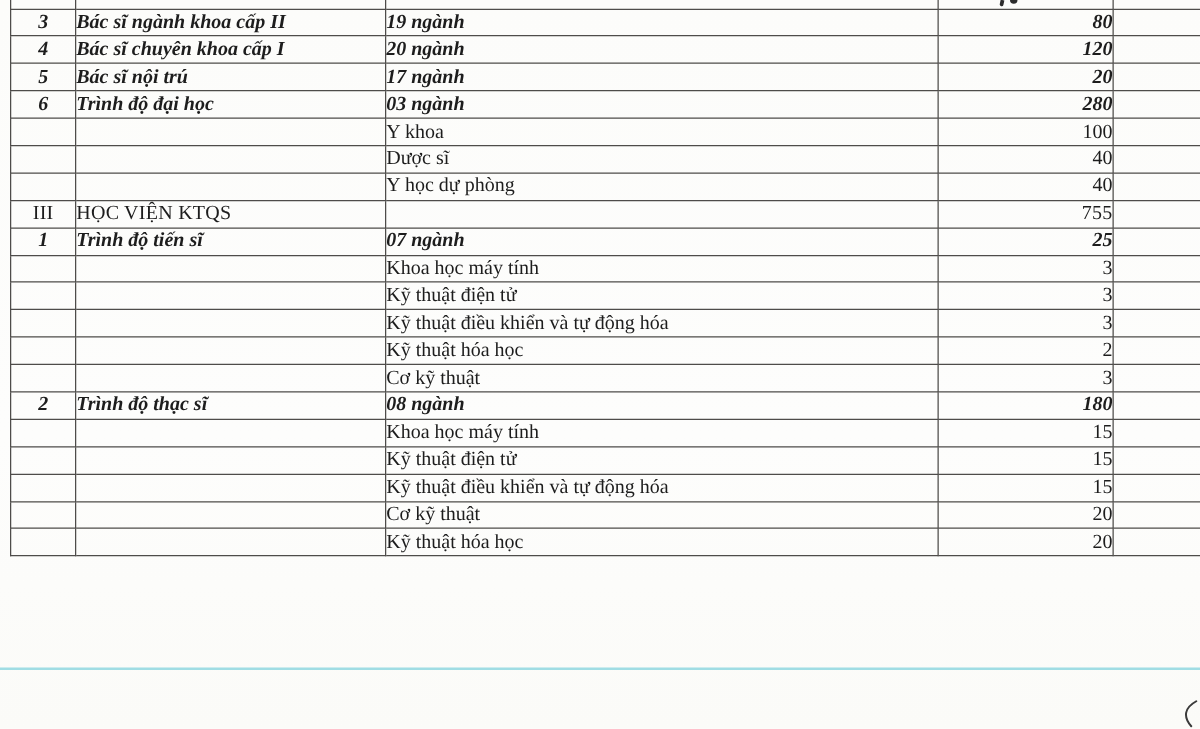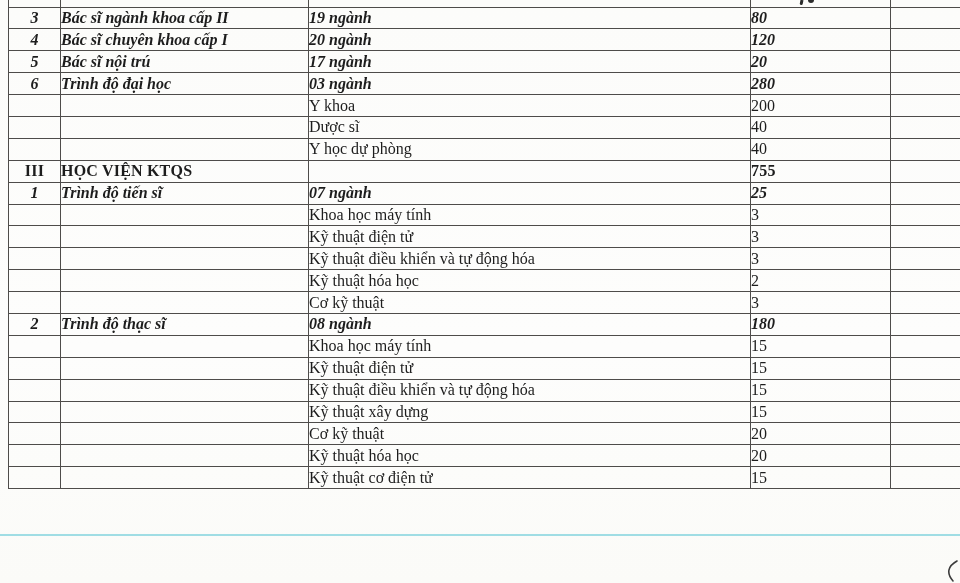--- a/index.html
+++ b/index.html
@@ -35,23 +35,23 @@
     vertical-align: middle;
   }
   
   table.doc td.c-spare { border-right: none; }
   tr.partial { height: 7px; }
   tr.partial td { border-top: none; }
   tr.r { height: 21.9px; }
   .c-no    { text-align: center; }
   .c-name  { padding-left: 9px; }
   .c-major { padding-left: 9px; }
-  .c-value { text-align: left; }
+  .c-value { text-align: right; }
   tr.group td { font-weight: bold; font-style: italic; }
-  tr.section td { font-weight: bold; font-style: normal; letter-spacing: 0.2px; }
+  tr.section td { font-weight: normal; font-style: normal; letter-spacing: 0.2px; }
   tr.plain td { font-weight: normal; font-style: normal; }
 
   
   .scan-line {
     position: absolute; left: 0; top: 534px;
     width: 960px; height: 2px;
     z-index: 6;
     opacity: 0.85;
   }
   
@@ -107,21 +107,21 @@
         <td class="c-no">6</td>
         <td class="c-name">Trình độ đại học</td>
         <td class="c-major">03 ngành</td>
         <td class="c-value">280</td>
         <td class="c-spare"></td>
       </tr>
       <tr class="r plain">
         <td class="c-no"></td>
         <td class="c-name"></td>
         <td class="c-major">Y khoa</td>
-        <td class="c-value">200</td>
+        <td class="c-value">100</td>
         <td class="c-spare"></td>
       </tr>
       <tr class="r plain">
         <td class="c-no"></td>
         <td class="c-name"></td>
         <td class="c-major">Dược sĩ</td>
         <td class="c-value">40</td>
         <td class="c-spare"></td>
       </tr>
       <tr class="r plain">
@@ -204,43 +204,29 @@
       <tr class="r plain">
         <td class="c-no"></td>
         <td class="c-name"></td>
         <td class="c-major">Kỹ thuật điều khiển và tự động hóa</td>
         <td class="c-value">15</td>
         <td class="c-spare"></td>
       </tr>
       <tr class="r plain">
         <td class="c-no"></td>
         <td class="c-name"></td>
-        <td class="c-major">Kỹ thuật xây dựng</td>
-        <td class="c-value">15</td>
-        <td class="c-spare"></td>
-      </tr>
-      <tr class="r plain">
-        <td class="c-no"></td>
-        <td class="c-name"></td>
         <td class="c-major">Cơ kỹ thuật</td>
         <td class="c-value">20</td>
         <td class="c-spare"></td>
       </tr>
       <tr class="r plain">
         <td class="c-no"></td>
         <td class="c-name"></td>
         <td class="c-major">Kỹ thuật hóa học</td>
         <td class="c-value">20</td>
-        <td class="c-spare"></td>
-      </tr>
-      <tr class="r plain">
-        <td class="c-no"></td>
-        <td class="c-name"></td>
-        <td class="c-major">Kỹ thuật cơ điện tử</td>
-        <td class="c-value">15</td>
         <td class="c-spare"></td>
       </tr>
     </tbody>
 </table>
 
 <div class="fragment" id="frag-a"></div>
 <div class="fragment" id="frag-b"></div>
 
 <div class="scan-line" style="background: rgb(143, 215, 224);"></div>
 

